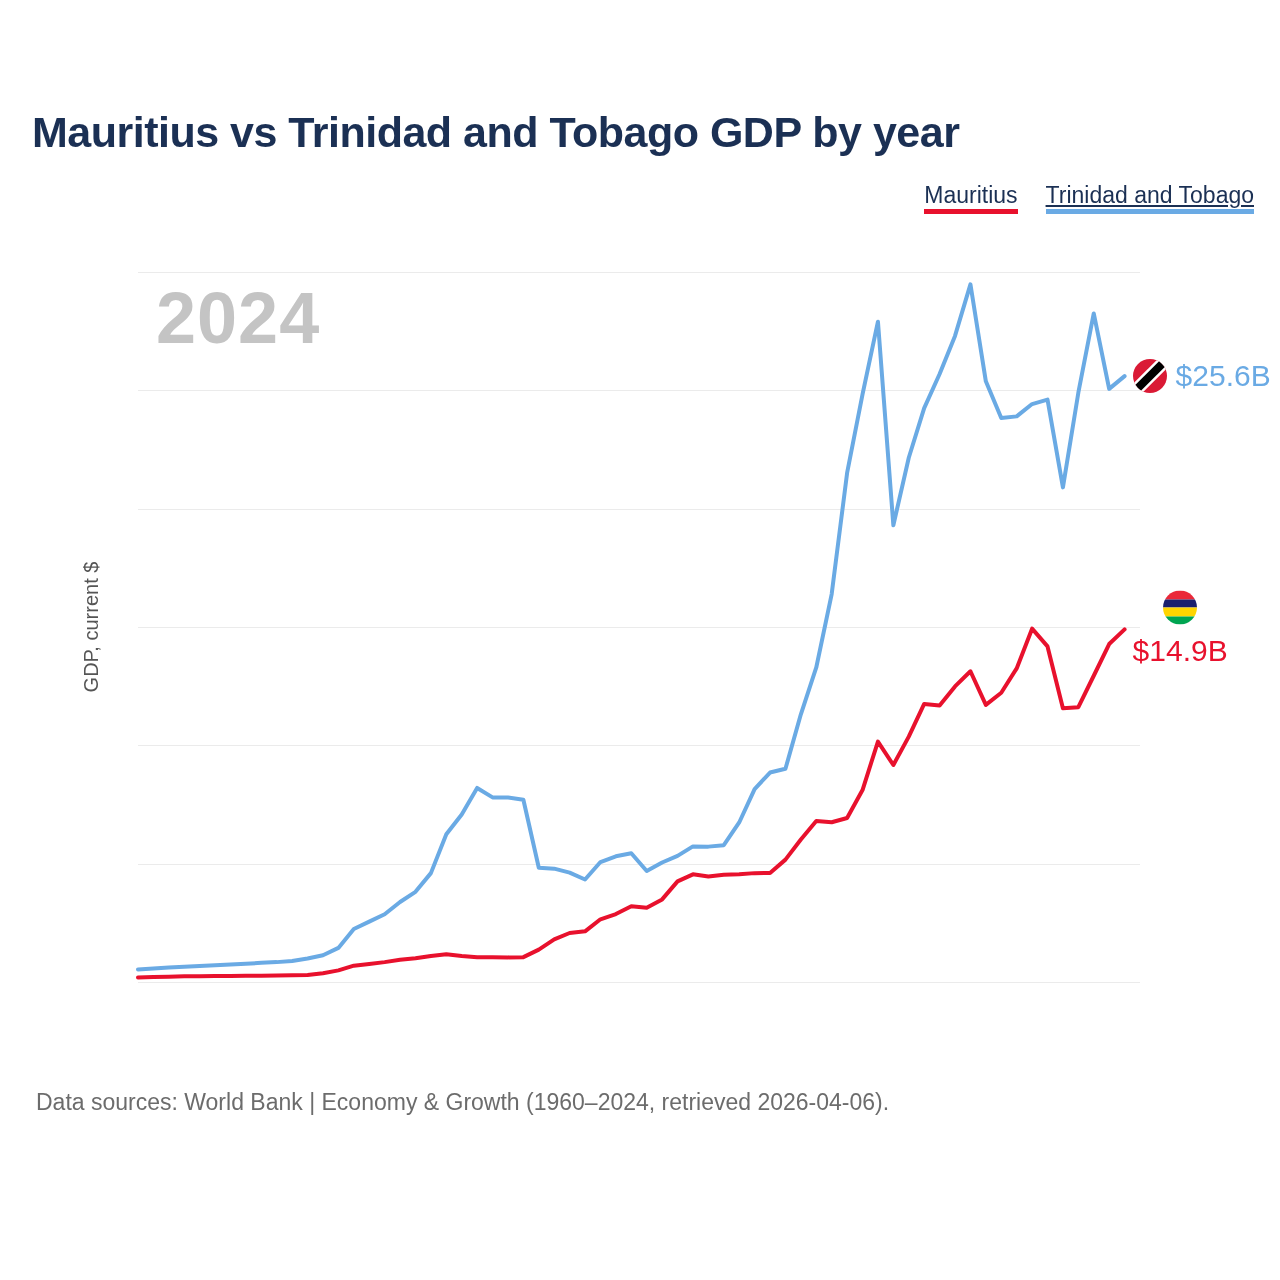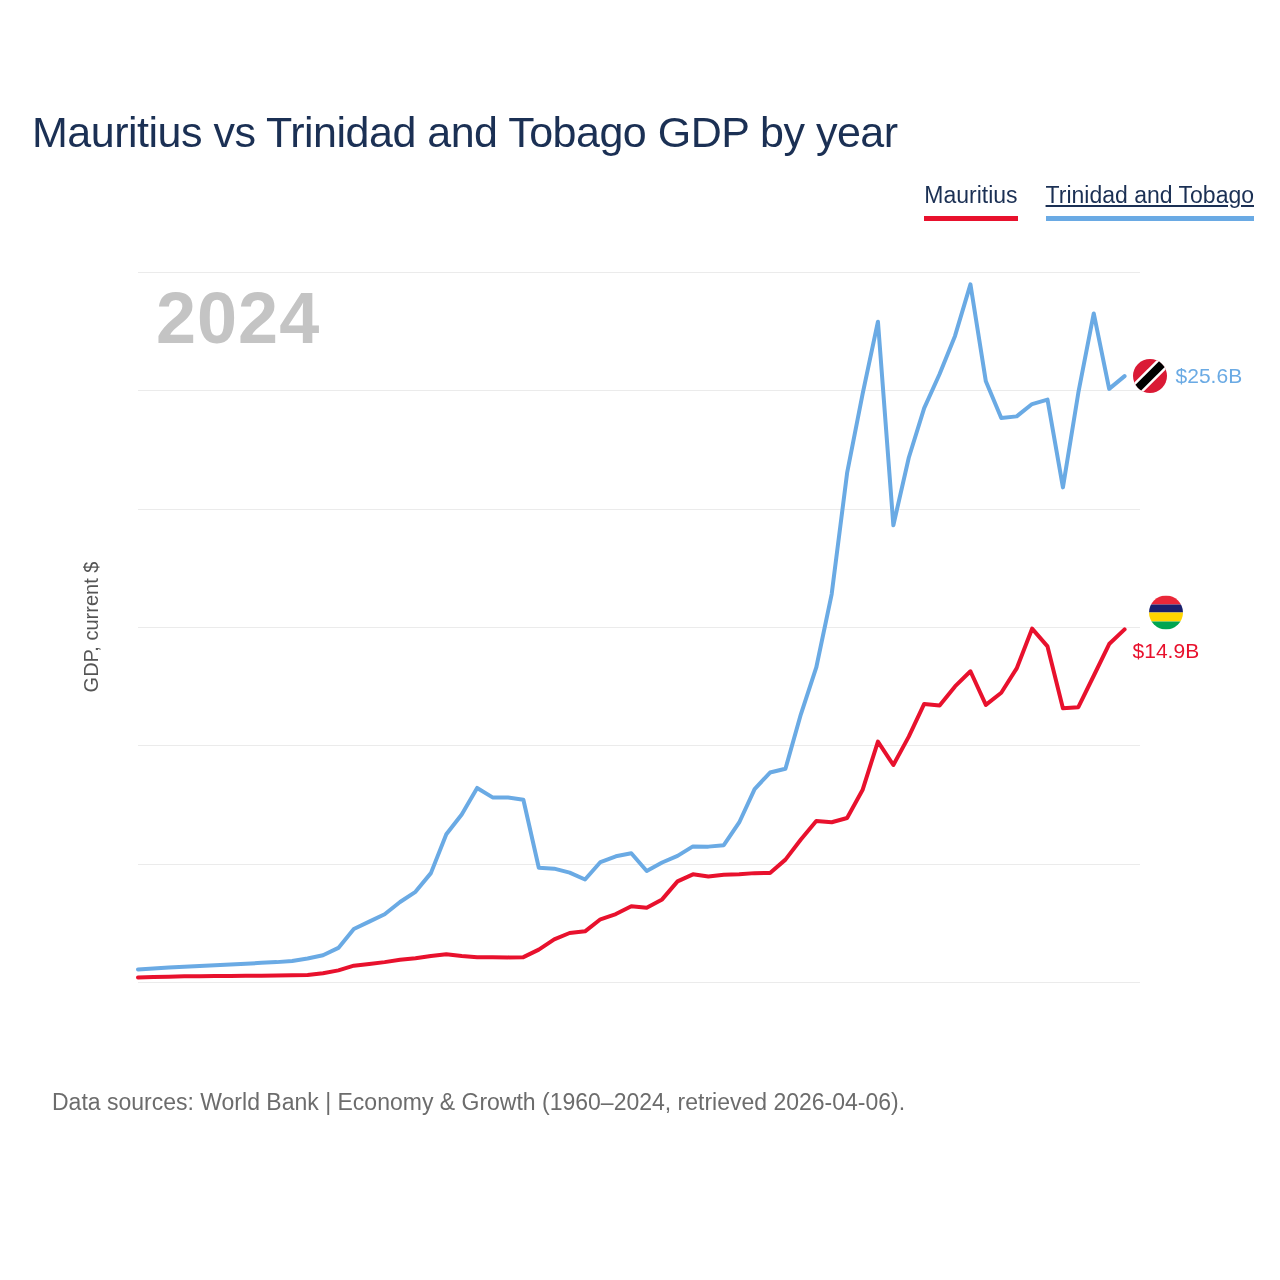--- a/index.html
+++ b/index.html
@@ -17,37 +17,36 @@
   }
   #chart-root {
     position: absolute;
     inset: 0;
   }
   .title {
     position: absolute;
     left: 32px;
     top: 108px;
     font-size: 43px;
-    font-weight: normal;
+    font-weight: bold;
     color: #1b3054;
     letter-spacing: -0.5px;
     white-space: nowrap;
   }
   .legend {
     position: absolute;
     right: 26px;
     top: 182px;
     display: flex;
     gap: 28px;
     align-items: flex-start;
   }
   .legend-item {
     font-size: 23px;
     color: #1b3054;
-    padding-bottom: 7px;
     white-space: nowrap;
   }
   .legend-item.red   { border-bottom: 5px solid #e8112d; }
   .legend-item.blue  { border-bottom: 5px solid #6aaae4; text-decoration: underline; }
 
   .plot {
     position: absolute;
     left: 138px;
     top: 272px;
     width: 1002px;
@@ -86,35 +85,35 @@
     overflow: visible;
   }
   .endpoint {
     position: absolute;
     display: flex;
     align-items: center;
     gap: 9px;
     transform: translateY(-50%);
     white-space: nowrap;
   }
-  .endlabel { font-size: 21px; text-align: right; }
+  .endlabel { font-size: 30px; text-align: right; }
   .endlabel.red  { color: #e8112d; }
   .endlabel.blue { color: #6aaae4; }
   .flag {
     width: 34px;
     height: 34px;
     border-radius: 50%;
     overflow: hidden;
     position: relative;
     flex: 0 0 auto;
   }
   .flag-mu div { height: 25%; width: 100%; }
   .footer {
     position: absolute;
-    left: 52px;
+    left: 36px;
     top: 1082px;
     font-size: 23px;
     color: #6c6c6c;
     line-height: 1.75;
     text-align: right;
   }
 </style>
 </head>
 <body>
 

